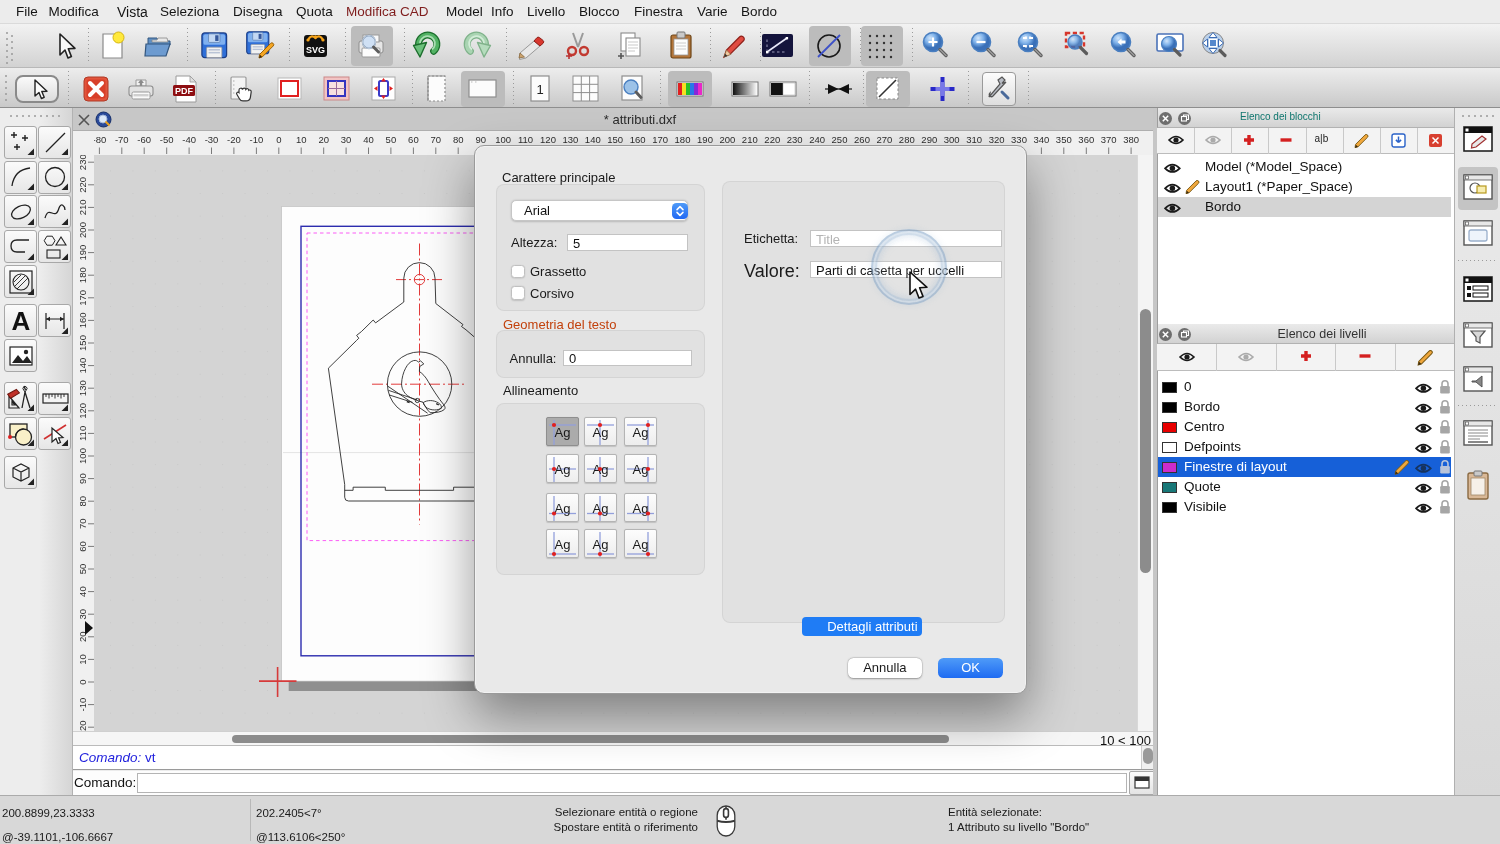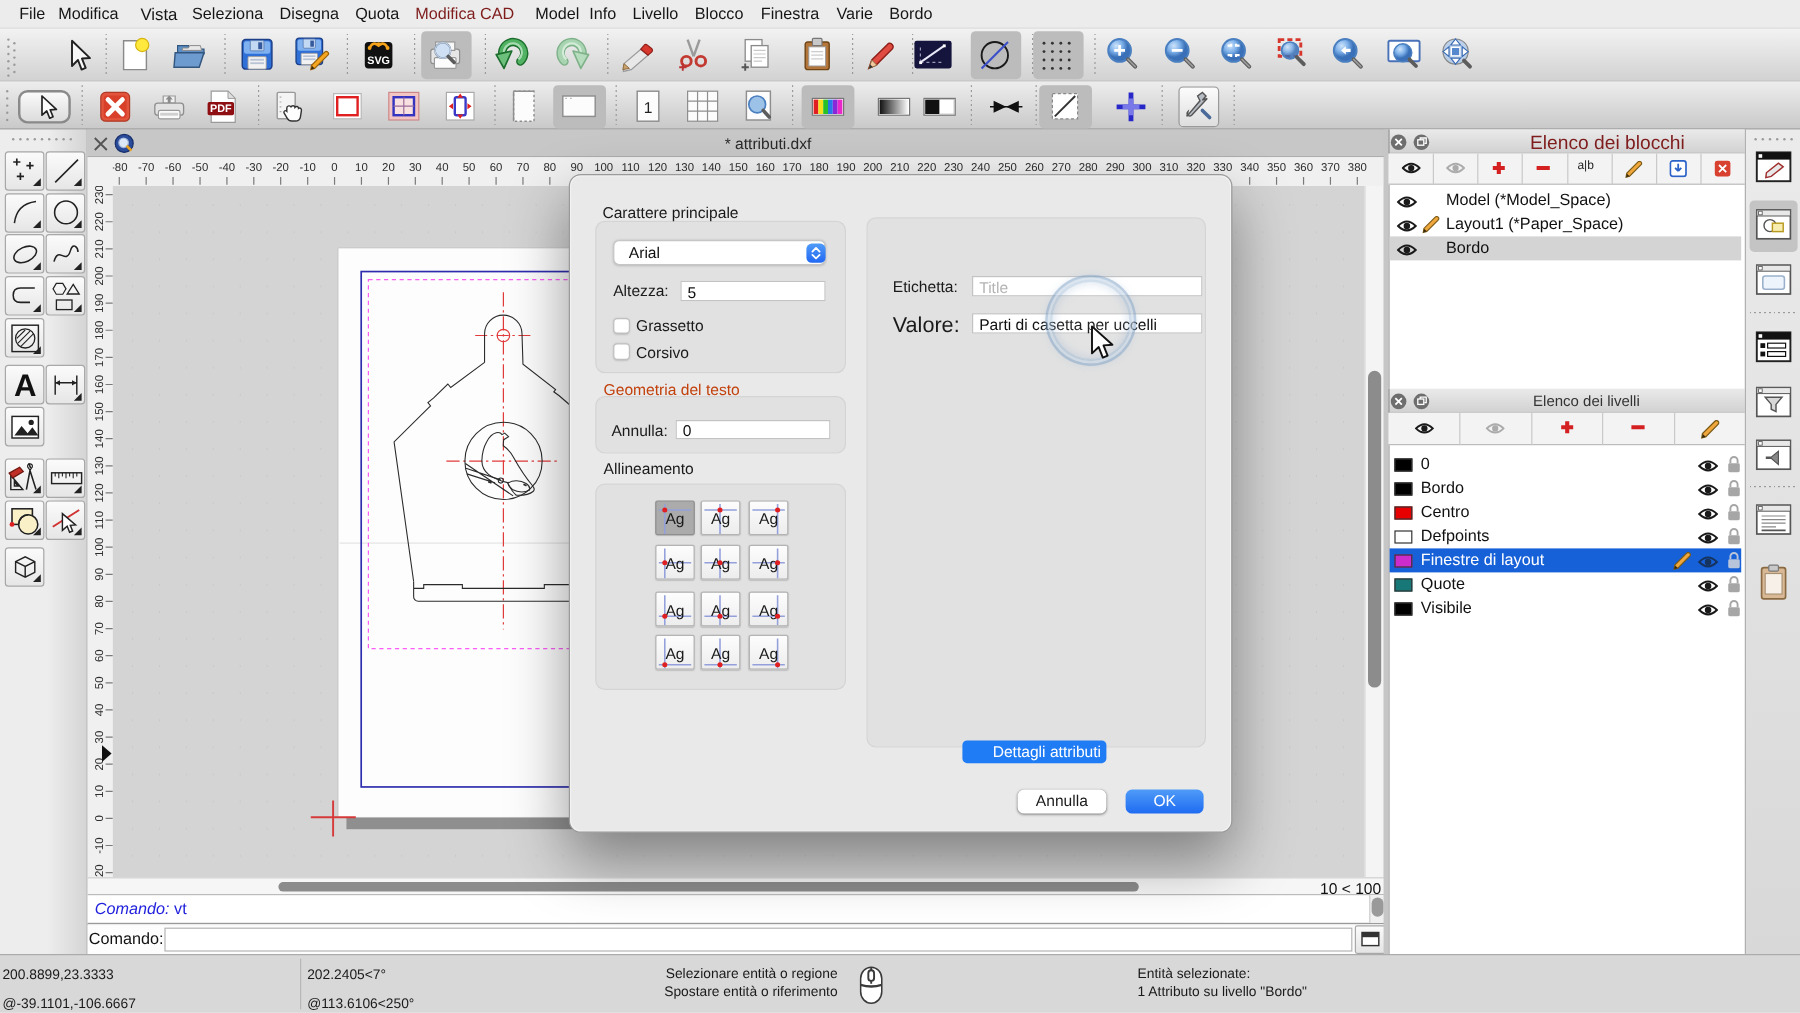--- a/index.html
+++ b/index.html
@@ -706,21 +706,21 @@
 <div class="abs" style="left:1157px;top:108px;width:297px;height:20px;background:linear-gradient(#eaeaea,#d2d2d2);border-bottom:1px solid #b2b2b2;border-left:1px solid #9e9e9e"></div>
 <svg style="position:absolute;left:1158px;top:111px" width="15" height="15" viewBox="0 0 15 15">
     <circle cx="7.5" cy="7.5" r="6.5" fill="#6e6e6e"></circle>
     <path d="M4.8,4.8 l5.4,5.4 M10.2,4.8 l-5.4,5.4" stroke="#fff" stroke-width="1.5"></path>
   </svg>
 <svg style="position:absolute;left:1177px;top:111px" width="15" height="15" viewBox="0 0 15 15">
     <circle cx="7.5" cy="7.5" r="6.5" fill="#6e6e6e"></circle>
     <rect x="4.5" y="5.5" width="5" height="4.5" fill="none" stroke="#fff" stroke-width="1.1"></rect>
     <path d="M6.5,5.5 v-1.5 h5 v4.5 h-1.5" fill="none" stroke="#fff" stroke-width="1.1"></path>
   </svg>
-<div class="abs" style="left:1240px;top:111px;width:164px;text-align:right;font-size:16px;color:#7f1d1d">Elenco dei blocchi</div>
+<div class="abs" style="left:1240px;top:111px;width:164px;text-align:left;font-size:10px;color:#0f766e">Elenco dei blocchi</div>
 <div class="abs" style="left:1157px;top:128px;width:297px;height:26px;background:#f3f3f3;border-bottom:1px solid #bcbcbc"></div>
 <svg style="position:absolute;left:1168.0px;top:133px" width="16" height="14" viewBox="0 0 16 14">
     <g transform="translate(0,1) scale(1.0)">
       <path d="M1,6 Q8,-1 15,6 Q8,13 1,6 Z" fill="none" stroke="#1a1a1a" stroke-width="1.6"></path>
       <circle cx="8" cy="6" r="2.6" fill="#1a1a1a"></circle>
     </g>
   </svg>
 <svg style="position:absolute;left:1205.125px;top:133px" width="16" height="14" viewBox="0 0 16 14">
     <g transform="translate(0,1) scale(1.0)">
       <path d="M1,6 Q8,-1 15,6 Q8,13 1,6 Z" fill="none" stroke="#ababab" stroke-width="1.6"></path>

